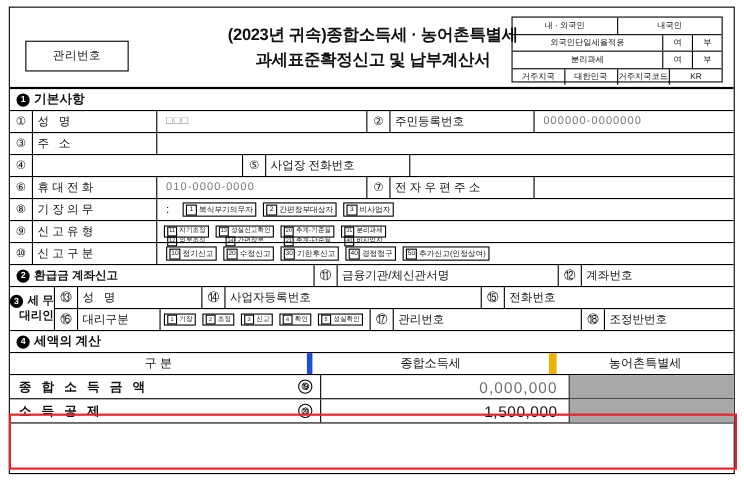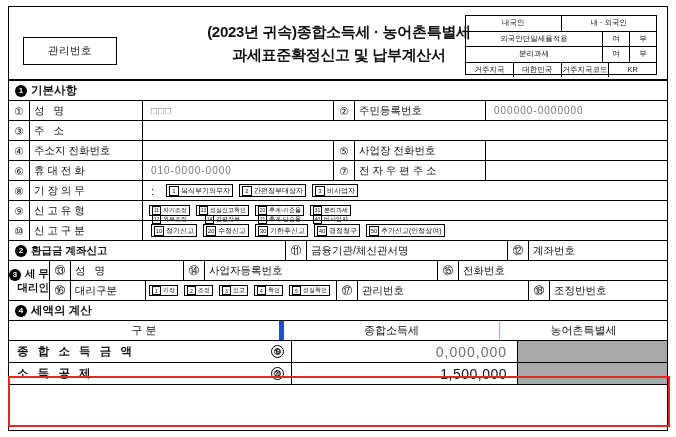--- a/index.html
+++ b/index.html
@@ -84,21 +84,21 @@
     display:flex;align-items:center;justify-content:center;
     font-weight:bold;font-size:10.5px;line-height:1.25;text-align:center;
   }
   .sec3 .rows{flex:1;}
   .sec3 .rows .r:last-child{border-bottom:none;}
 
   
   .calc .hrow{display:flex;height:19px;border-bottom:1px solid #000;font-size:11px;}
   .calc .hrow>div{display:flex;align-items:center;justify-content:center;}
   .c1{flex:0 0 270px;border-right:5px solid #1d4ed8;}
-  .c2{flex:0 0 215px;border-right:1px solid #eab308;}
+  .c2{flex:0 0 215px;border-right:7px solid #eab308;}
   .c3{flex:1;}
   .calc .drow{display:flex;height:21px;border-bottom:1px solid #000;font-size:11.5px;}
   .calc .drow>div{display:flex;align-items:center;}
   .d1{flex:0 0 270px;border-right:1px solid #000;justify-content:space-between;padding:0 4px 0 8px;font-weight:bold;letter-spacing:3px;}
   .d2{flex:0 0 215px;border-right:1px solid #000;justify-content:flex-end;padding-right:10px;}
   .d3{flex:1;background:#a8a8a8;}
   .amt{color:#6f6f6f;letter-spacing:1px;font-size:14px;}
   .amt.black{color:#111;letter-spacing:0.5px;}
 
   .redbox{
@@ -119,22 +119,22 @@
       <div class="mgmt-no">
         <span>관리번호</span>
       </div>
       <div class="title">
         <div>(2023년 귀속)종합소득세 · 농어촌특별세</div>
         <div class="l2">과세표준확정신고 및 납부계산서</div>
       </div>
 
       <div class="rt">
         <div class="row">
+          <div class="c">내 · 외국인</div>
           <div class="c">내국인</div>
-          <div class="c">내 · 외국인</div>
         </div>
         <div class="row">
           <div class="c wide">외국인단일세율적용</div>
           <div class="c narrow">여</div>
           <div class="c narrow">부</div>
         </div>
         <div class="row">
           <div class="c wide">분리과세</div>
           <div class="c narrow">여</div>
           <div class="c narrow">부</div>
@@ -177,23 +177,20 @@
         <div class="bd-r" style="flex:0 0 112px;">
             <span class="lbl spread">주      소</span>
           </div>
         <div style="flex:1;">
             <span class="val"></span>
           </div>
       </div>
 
       <div class="r">
         <div class="bd-r" style="flex:0 0 20px;justify-content:center;">④</div>
-        <div class="bd-r" style="flex:0 0 112px;">
-            <span class="lbl">주소지 전화번호</span>
-          </div>
         <div class="bd-r" style="flex:0 0 190px;">
             <span class="val"></span>
           </div>
         <div class="bd-r" style="flex:0 0 20px;justify-content:center;">⑤</div>
         <div class="bd-r" style="flex:0 0 130px;">
             <span class="lbl">사업장 전화번호</span>
           </div>
         <div style="flex:1;">
             <span class="val"></span>
           </div>

